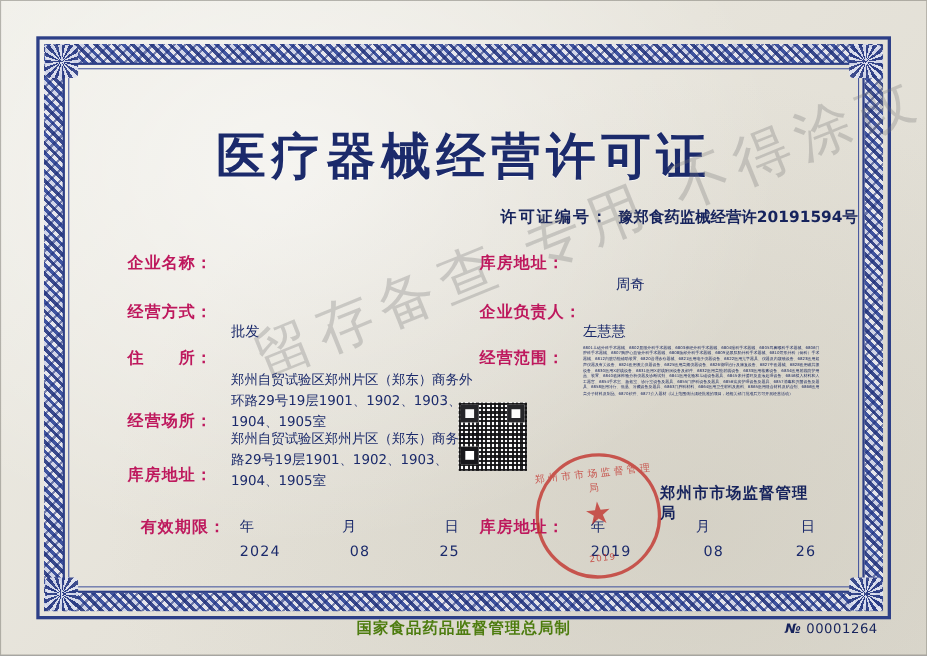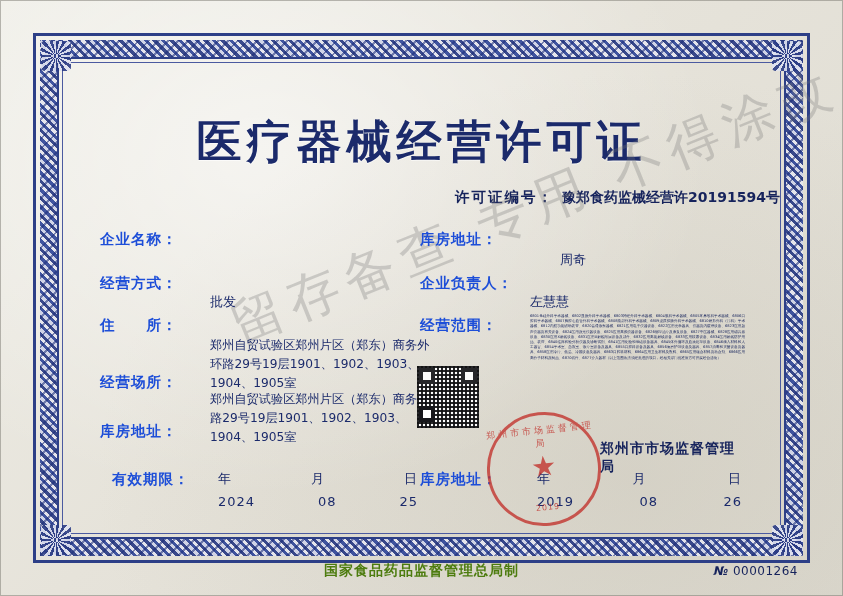--- a/index.html
+++ b/index.html
@@ -136,25 +136,26 @@
     top: 222px;
     width: 648px;
     height: 280px;
   }
   .row {
     position: absolute;
     display: flex;
     align-items: flex-start;
   }
   .lab {
-    color: #1d4ed8;
+    color: #be185d;
     font-weight: bold;
     font-size: 14.5px;
     white-space: nowrap;
     letter-spacing: 1px;
+    margin-left: 16px;
   }
   .val {
     color: #1b2a6b;
     font-size: 13px;
     line-height: 19px;
   }
   .val.small { font-size: 12.2px; }
 
   
   .r-name     { left: 0;  top: 8px; }

